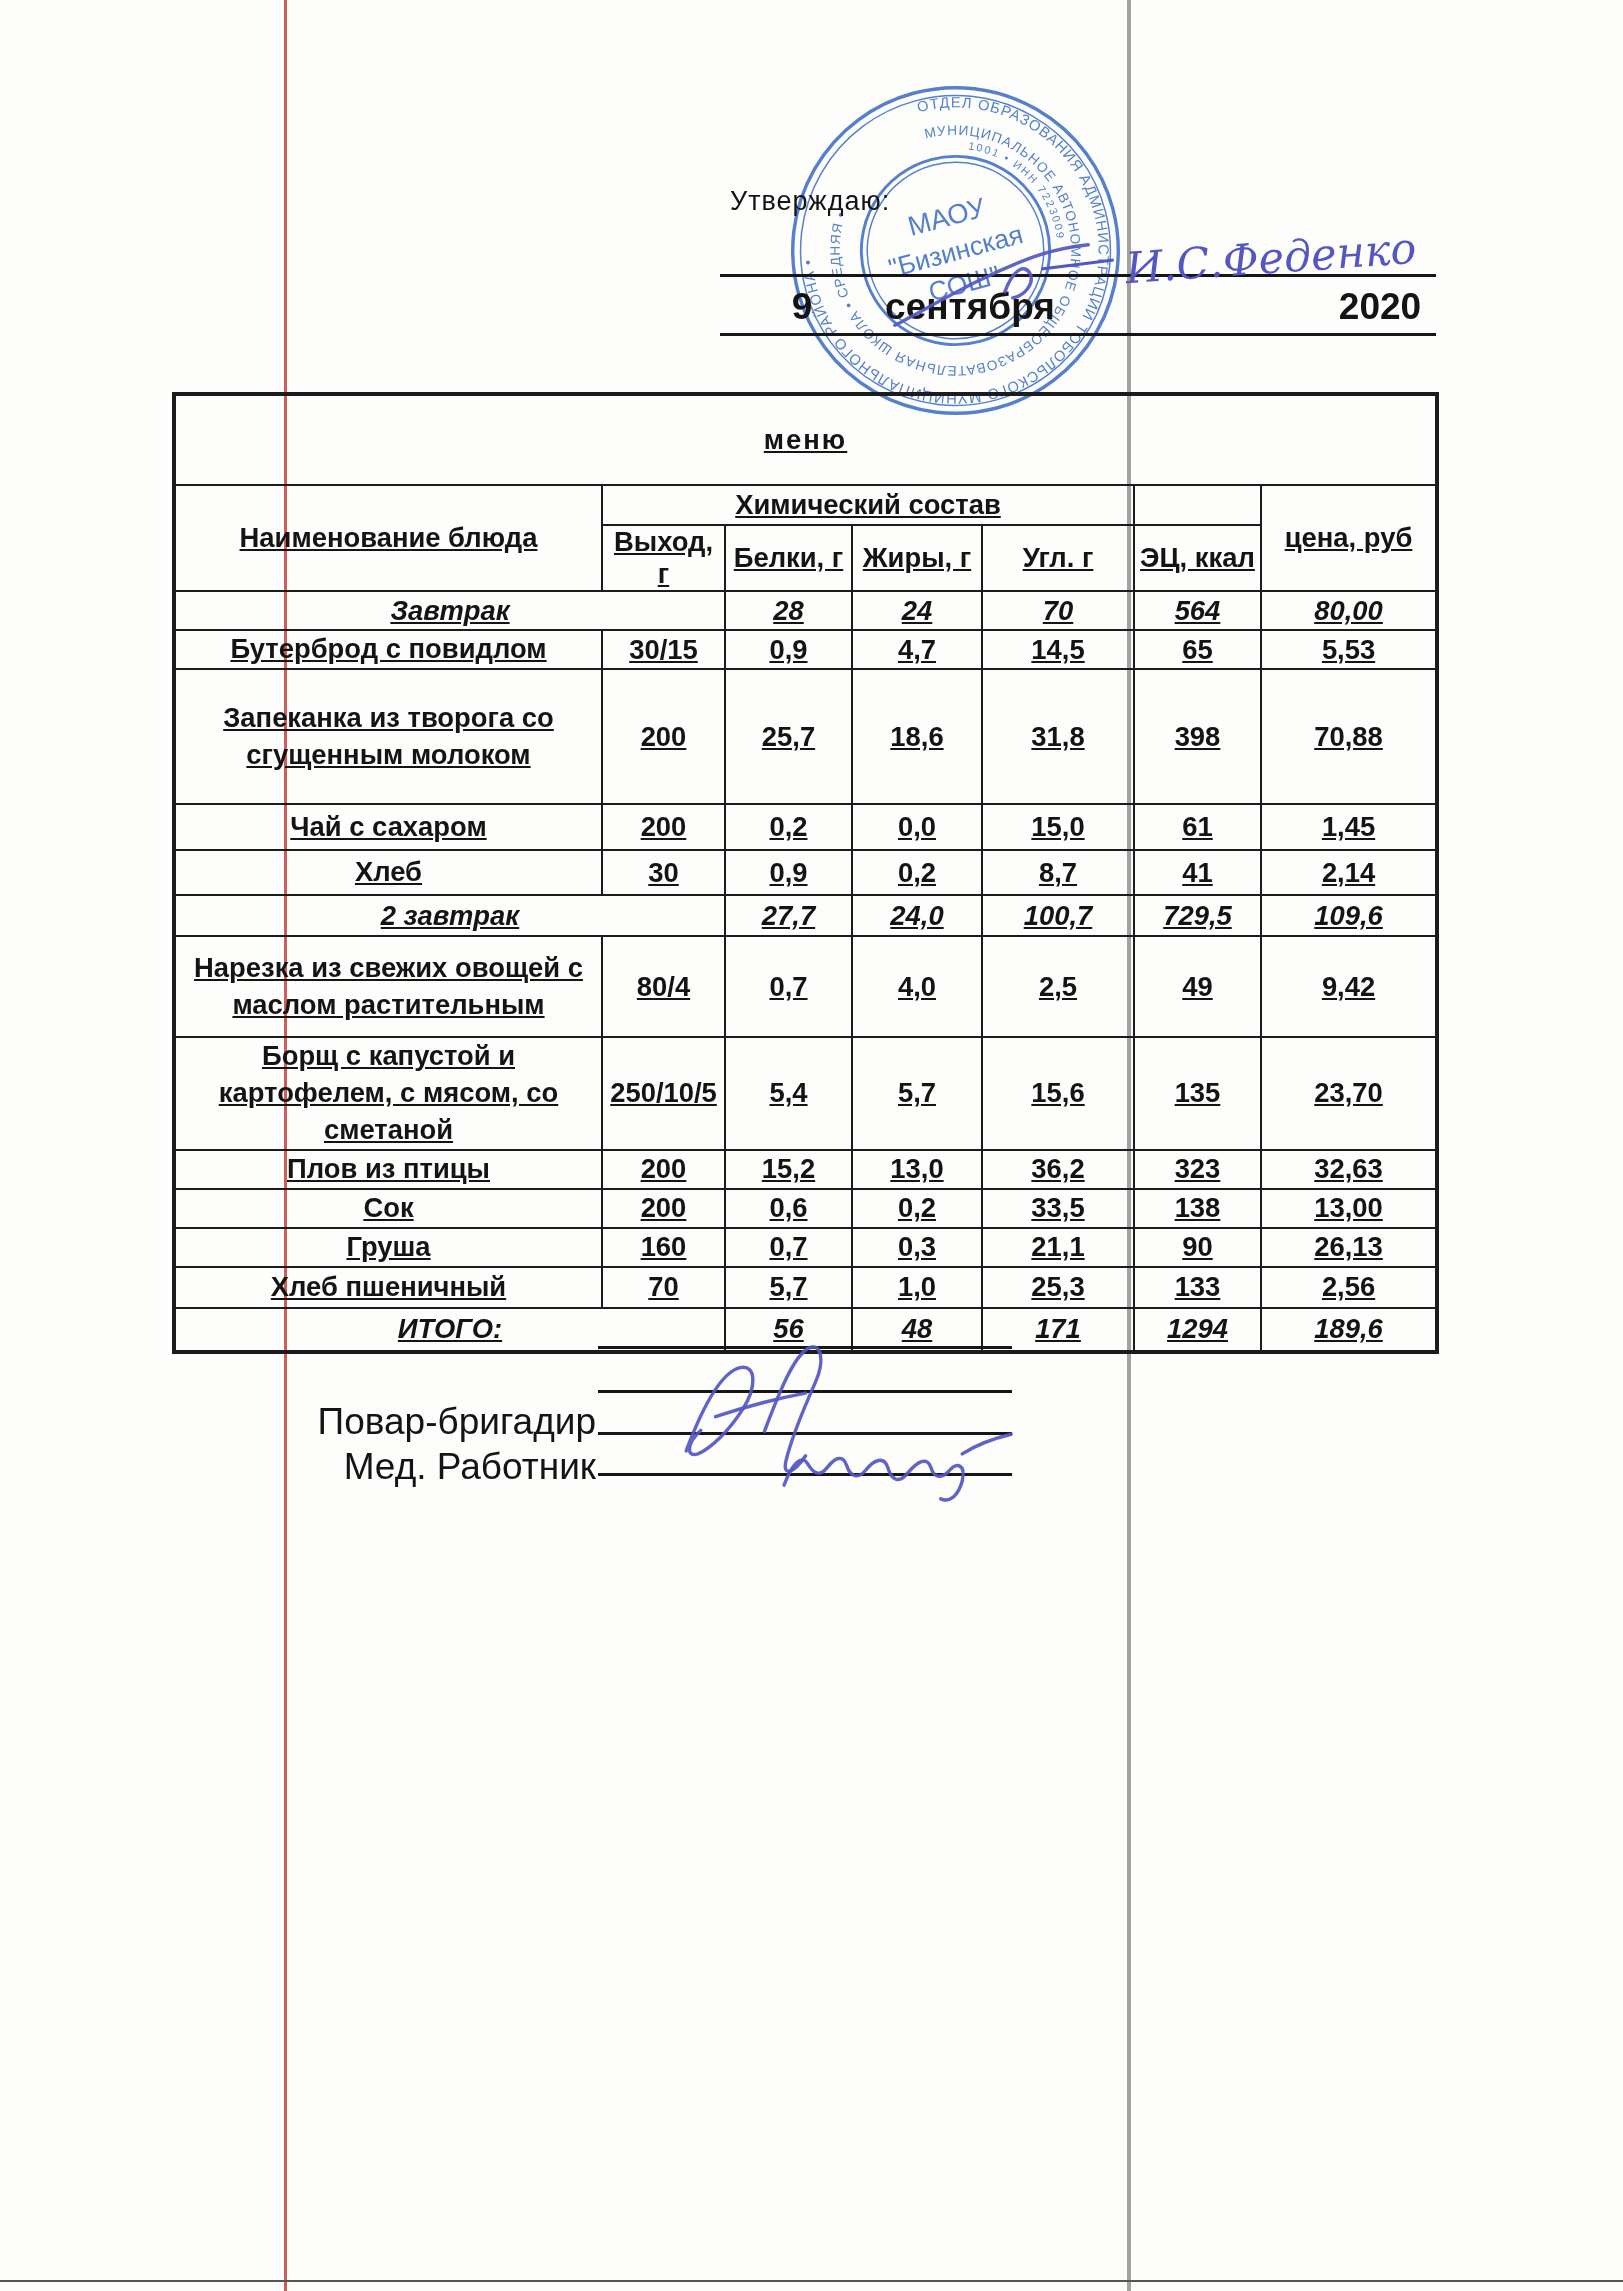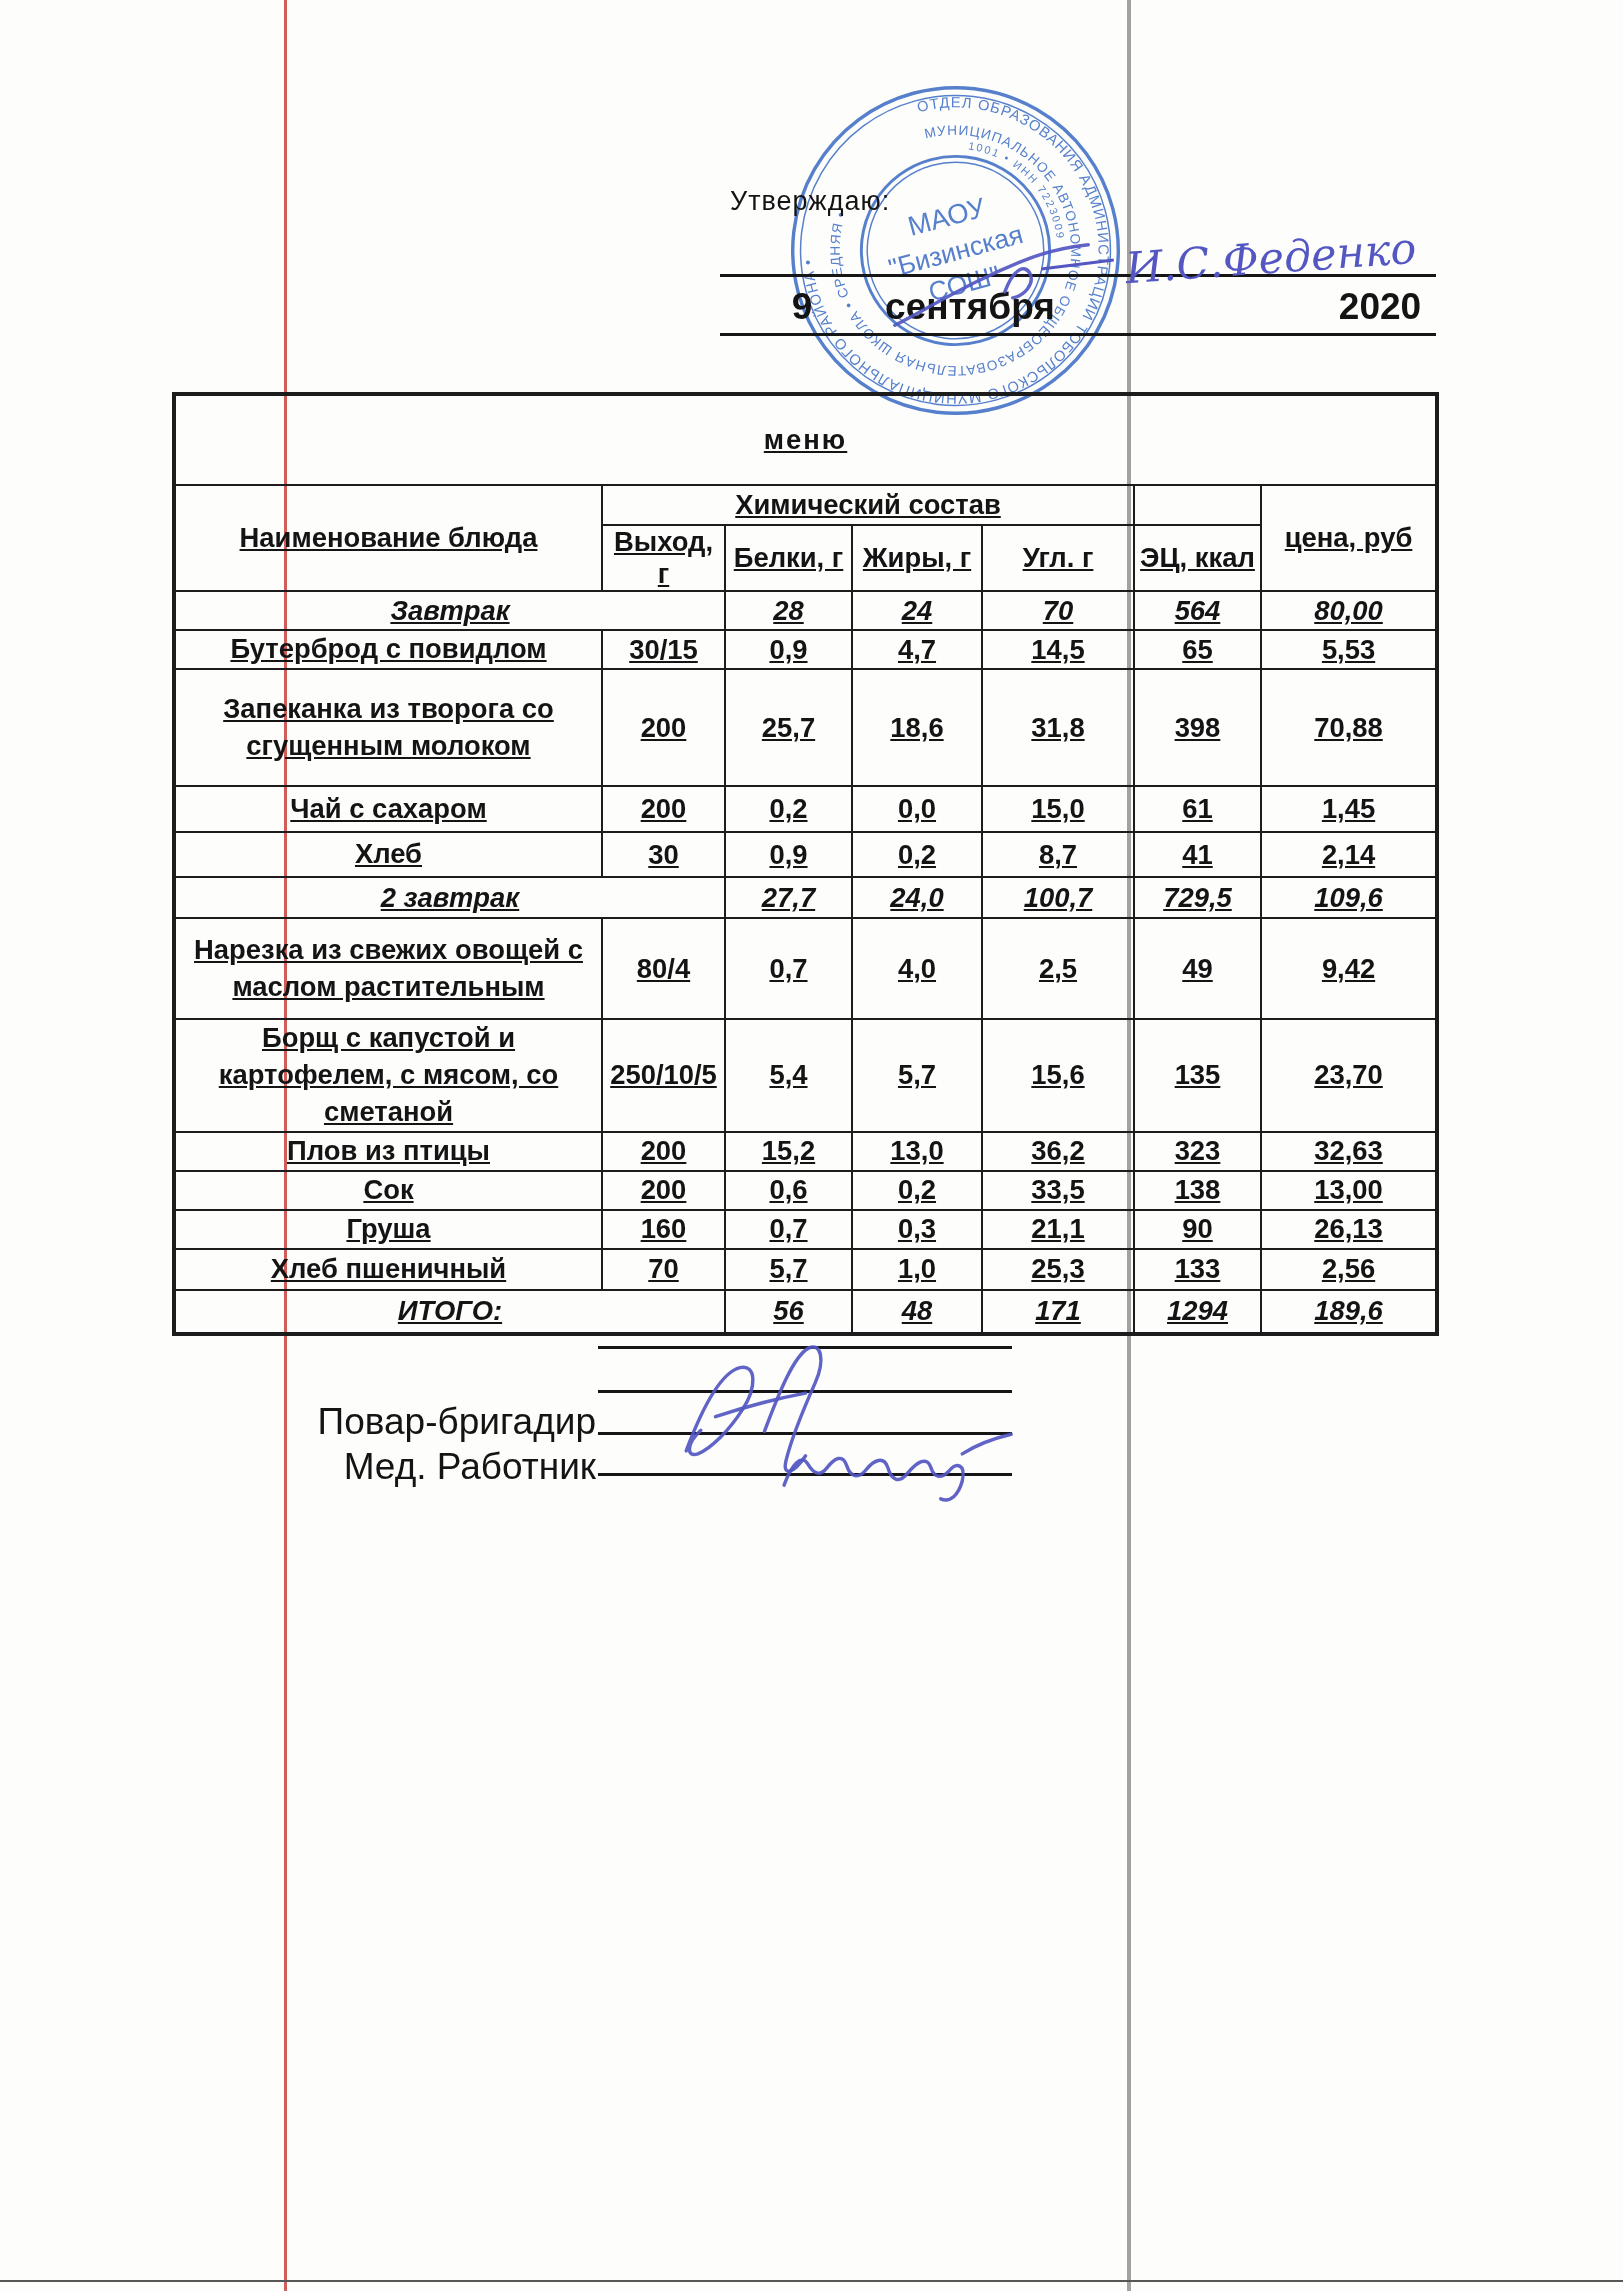--- a/index.html
+++ b/index.html
@@ -134,21 +134,21 @@
     </tr>
     <tr style="height:39px">
       <td class="name-cell">Бутерброд с  повидлом</td>
       <td>30/15</td>
       <td>0,9</td>
       <td>4,7</td>
       <td>14,5</td>
       <td>65</td>
       <td>5,53</td>
     </tr>
-    <tr style="height:117px">
+    <tr style="height:135px">
       <td class="name-cell">Запеканка из творога со сгущенным молоком</td>
       <td>200</td>
       <td>25,7</td>
       <td>18,6</td>
       <td>31,8</td>
       <td>398</td>
       <td>70,88</td>
     </tr>
     <tr style="height:46px">
       <td class="name-cell">Чай с сахаром</td>

